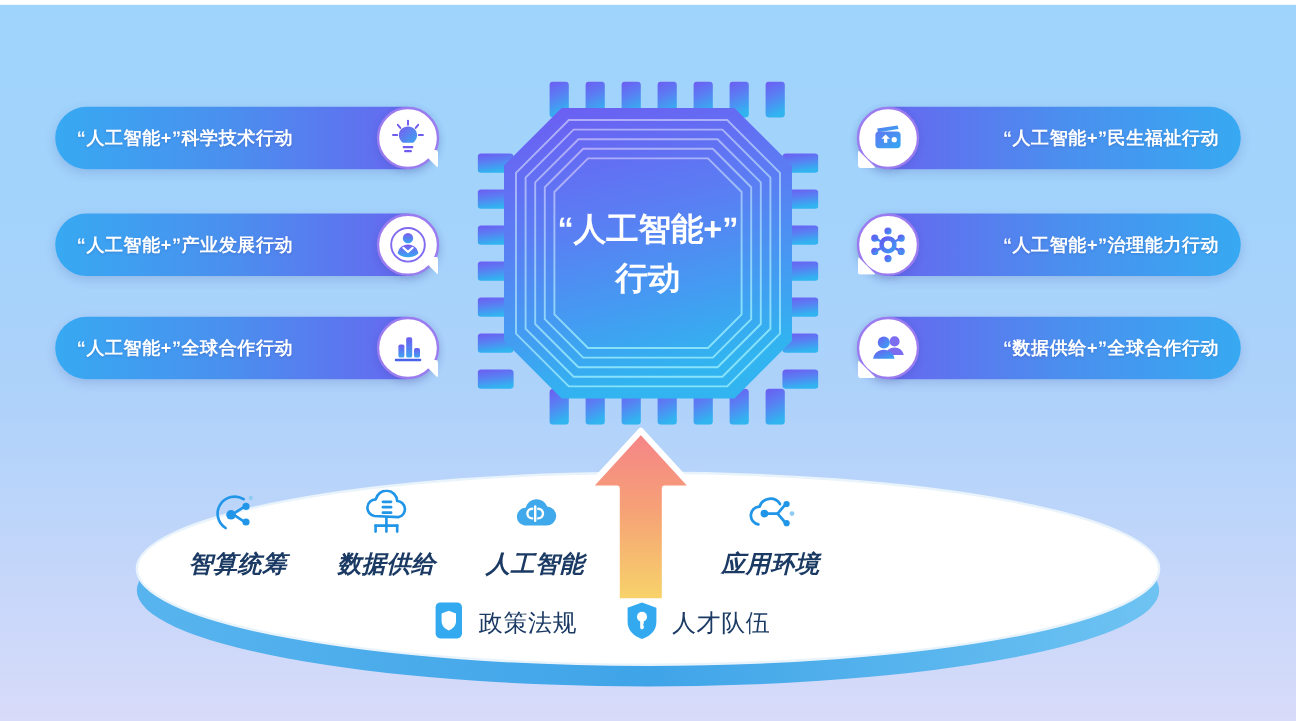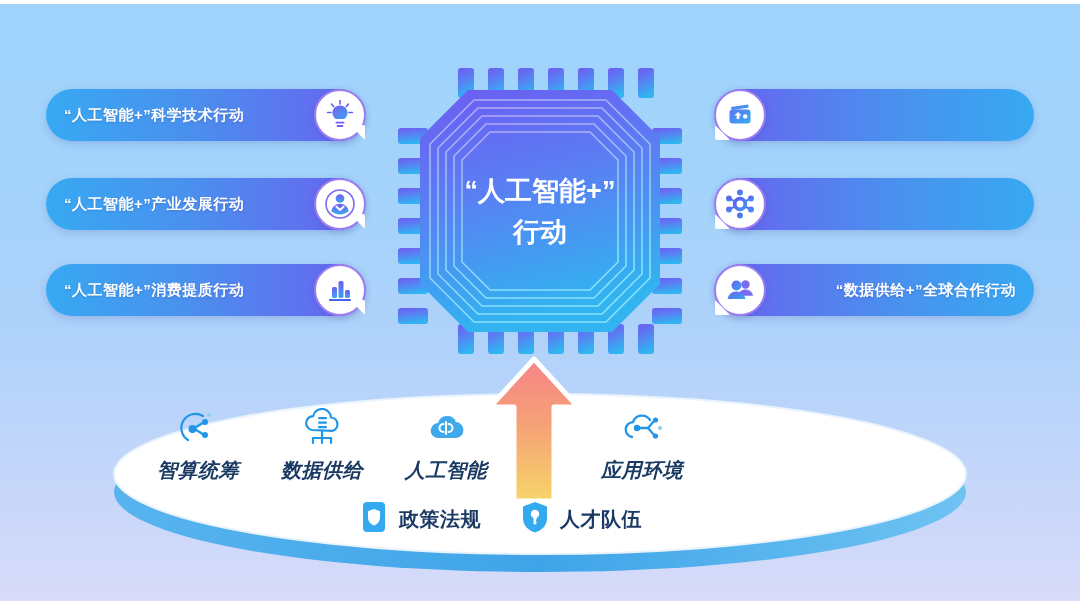--- a/index.html
+++ b/index.html
@@ -70,21 +70,21 @@
   .item .ico{height:46px;display:flex;align-items:flex-end;justify-content:center;}
   .item .lbl{
     margin-top:7px;font-size:20px;font-weight:bold;color:#1b3a63;
     white-space:nowrap;letter-spacing:.5px;
   }
   #plat-bottom{
     position:absolute;left:360px;top:500px;
     display:flex;align-items:center;gap:40px;
   }
   .item-h{display:flex;align-items:center;gap:11px;}
-  .item-h .lbl{font-size:20px;font-weight:bold;color:#1b3a63;white-space:nowrap;letter-spacing:.5px;}
+  .item-h .lbl{font-size:20px;font-weight:normal;color:#1b3a63;white-space:nowrap;letter-spacing:.5px;}
 </style>
 </head>
 <body>
 
 <div id="stage">
 
   <div id="topedge"></div>
 
   <div id="chip">
     <svg width="284" height="286" viewBox="0 0 284 286">
@@ -196,21 +196,21 @@
           </defs>
         <circle cx="17" cy="17" r="14" fill="none" stroke="#7e6bf0" stroke-width="1.6"></circle>
         <circle cx="17" cy="11.5" r="4.3" fill="url(#gb2)"></circle>
         <path d="M17 16.8c-4.6 0-8 3.1-8.6 7.4 2.3 2 5.3 3.2 8.6 3.2s6.3-1.2 8.6-3.2c-.6-4.3-4-7.4-8.6-7.4z" fill="url(#gb2)"></path>
         <path d="M13.2 19.5 L17 23 L20.8 19.5" fill="none" stroke="#ffffff" stroke-width="1.8" stroke-linecap="round" stroke-linejoin="round"></path>
       </svg>
     </span>
   </div>
 
   <div class="pill left p3">
-    <span class="pill-text">“人工智能+”消费提质行动</span>
+    <span class="pill-text">“人工智能+”全球合作行动</span>
     <span class="badge">
       <svg width="34" height="34" viewBox="0 0 34 34">
         <defs>
             <linearGradient id="gb3" x1="0.5" y1="0" x2="0.5" y2="1">
           <stop offset="0%" stop-color="#6f5cf1"></stop>
               <stop offset="100%" stop-color="#3fa3f0"></stop>
             </linearGradient>
           </defs>
         <rect x="9" y="14" width="5" height="11" rx="1.6" fill="url(#gb3)"></rect>
         <rect x="15.5" y="8" width="5" height="17" rx="1.6" fill="url(#gb3)"></rect>
@@ -228,20 +228,21 @@
           <stop offset="0%" stop-color="#5f77f2"></stop>
               <stop offset="100%" stop-color="#32aaf1"></stop>
             </linearGradient>
           </defs>
         <path d="M8 9 L25 6.5 L25.8 9.6 L8.6 12.2 Z" fill="url(#gb4)"></path>
         <rect x="6.5" y="11.5" width="21" height="14" rx="3" fill="url(#gb4)"></rect>
         <path d="M13.6 21 L13.6 17.6 L11.4 17.6 L15 14 L18.6 17.6 L16.4 17.6 L16.4 21 Z" fill="#ffffff"></path>
         <circle cx="22.2" cy="18.4" r="2.2" fill="#ffffff"></circle>
       </svg>
     </span>
+    <span class="pill-text">“人工智能+”民生福祉行动</span>
   </div>
 
   <div class="pill right p2">
     <span class="badge">
       <svg width="34" height="34" viewBox="0 0 34 34">
         <defs>
             <linearGradient id="gb5" x1="0" y1="0" x2="1" y2="1">
           <stop offset="0%" stop-color="#6a4df2"></stop>
               <stop offset="100%" stop-color="#3aa4f1"></stop>
             </linearGradient>
@@ -259,20 +260,21 @@
           <line x1="28" y1="11.5" x2="23" y2="14"></line>
           <line x1="28" y1="22.5" x2="23" y2="20"></line>
           <line x1="17" y1="28.5" x2="17" y2="23"></line>
           <line x1="6" y1="22.5" x2="11" y2="20"></line>
           <line x1="6" y1="11.5" x2="11" y2="14"></line>
         </g>
         <path d="M17 9.8 a7.2 7.2 0 1 0 0.01 0 z" fill="url(#gb5)"></path>
         <circle cx="17" cy="17" r="3.4" fill="#ffffff"></circle>
       </svg>
     </span>
+    <span class="pill-text">“人工智能+”治理能力行动</span>
   </div>
 
   <div class="pill right p3">
     <span class="badge">
       <svg width="34" height="34" viewBox="0 0 34 34">
         <defs>
             <linearGradient id="gb6" x1="0" y1="0" x2="1" y2="1">
           <stop offset="0%" stop-color="#6f5cf1"></stop>
               <stop offset="100%" stop-color="#34a8f1"></stop>
             </linearGradient>

